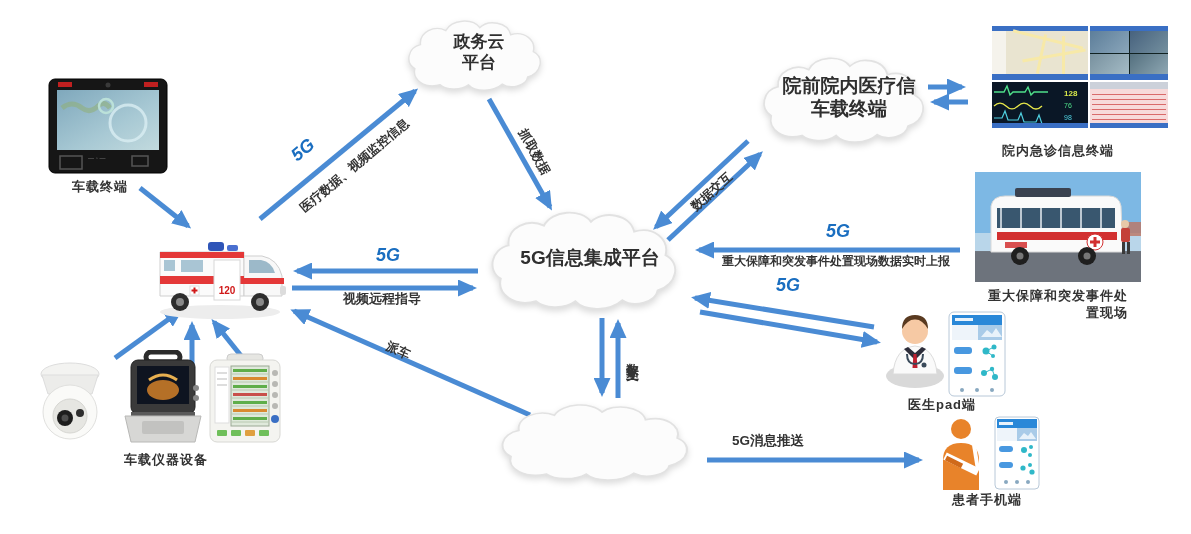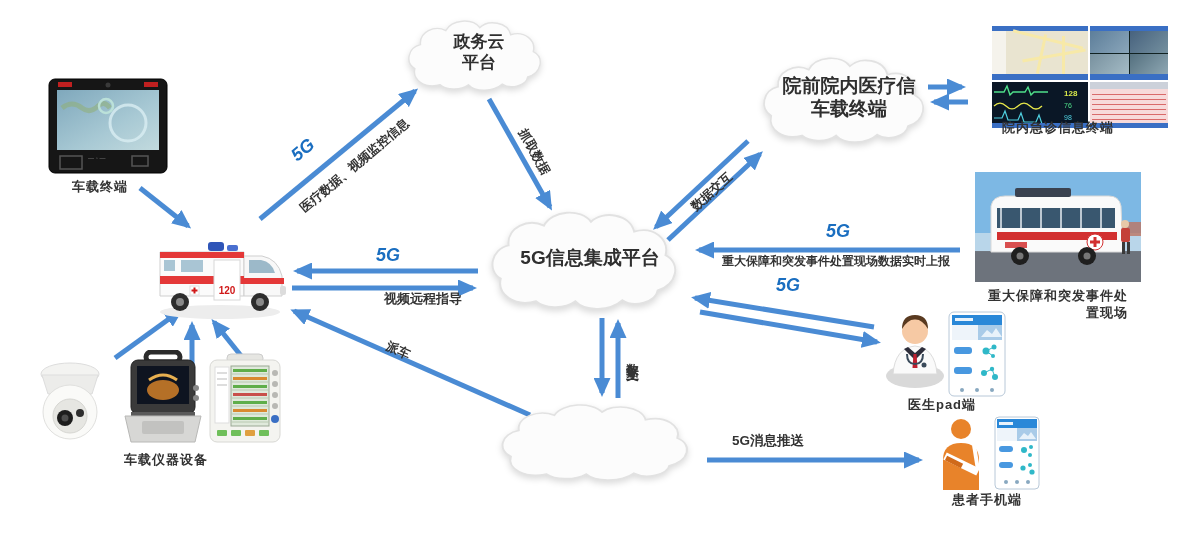--- a/index.html
+++ b/index.html
@@ -79,21 +79,21 @@
   </svg>
 
   <div class="g5" style="left:303px;top:150px;transform:translate(-50%,-50%) rotate(-40deg);">5G</div>
   <div class="edge-label" style="left:355px;top:166px;transform:translate(-50%,-50%) rotate(-40deg);">医疗数据、视频监控信息</div>
 
   <div class="edge-label" style="left:534px;top:152px;transform:translate(-50%,-50%) rotate(61deg);">抓取数据</div>
 
   <div class="edge-label" style="left:712px;top:192px;transform:translate(-50%,-50%) rotate(-42deg);">数据交互</div>
 
   <div class="g5" style="left:388px;top:255px;">5G</div>
-  <div class="edge-label" style="left:382px;top:299px;font-size:13px;margin-left:41px;">视频远程指导</div>
+  <div class="edge-label" style="left:382px;top:299px;font-size:13px;">视频远程指导</div>
 
   <div class="g5" style="left:838px;top:231px;">5G</div>
   <div class="edge-label" style="left:836px;top:261px;font-size:12px;">重大保障和突发事件处置现场数据实时上报</div>
 
   <div class="g5" style="left:788px;top:285px;">5G</div>
 
   <div class="edge-label vtext" style="left:632px;top:357px;">数据交互</div>
 
   <div class="edge-label" style="left:398px;top:351px;transform:translate(-50%,-50%) rotate(24deg);">派车</div>
 
@@ -269,21 +269,21 @@
         <text x="72" y="38" font-size="7" fill="#4fd0e0">98</text>
       </svg>
       <div class="bluebar" style="bottom:0;height:5px;"></div>
     </div>
     <div class="q q-ecgr">
       <div style="position:absolute;left:0;top:0;width:100%;height:7px;background:#ccd1da;"></div>
       <div class="ecg-lines"></div>
       <div class="bluebar" style="bottom:0;height:5px;"></div>
     </div>
   </div>
-  <div class="caption" style="left:1058px;top:128px;">院内急诊信息终端</div>
+  <div class="caption" style="left:1058px;top:151px;">院内急诊信息终端</div>
 
   <div class="busphoto" style="left:975px;top:172px;width:166px;height:110px;">
     <svg width="166" height="110" viewBox="0 0 166 110">
       <rect x="100" y="50" width="66" height="14" fill="#bd7462" opacity="0.8"></rect>
       <rect x="0" y="80" width="166" height="30" fill="#6d737c"></rect>
       <path d="M16,34 q2,-10 14,-10 h104 q10,0 12,10 l2,46 h-132 z" fill="#fafafa" stroke="#d8d8d8"></path>
       <rect x="40" y="16" width="56" height="9" rx="2" fill="#3a4250"></rect>
       <rect x="22" y="36" width="118" height="20" fill="#39576f"></rect>
       <path d="M26,36 v20 M46,36 v20 M66,36 v20 M86,36 v20 M106,36 v20 M126,36 v20" stroke="#e8eef4" stroke-width="1.5"></path>
       <rect x="22" y="60" width="120" height="8" fill="#d23030"></rect>

